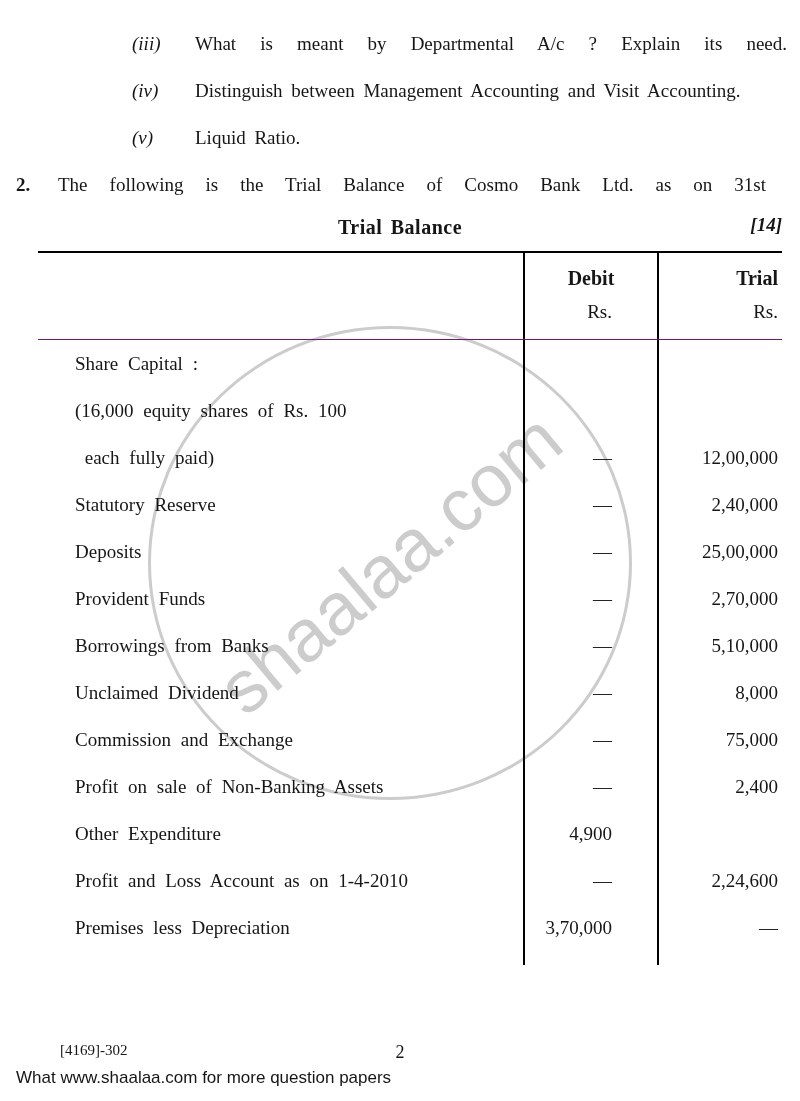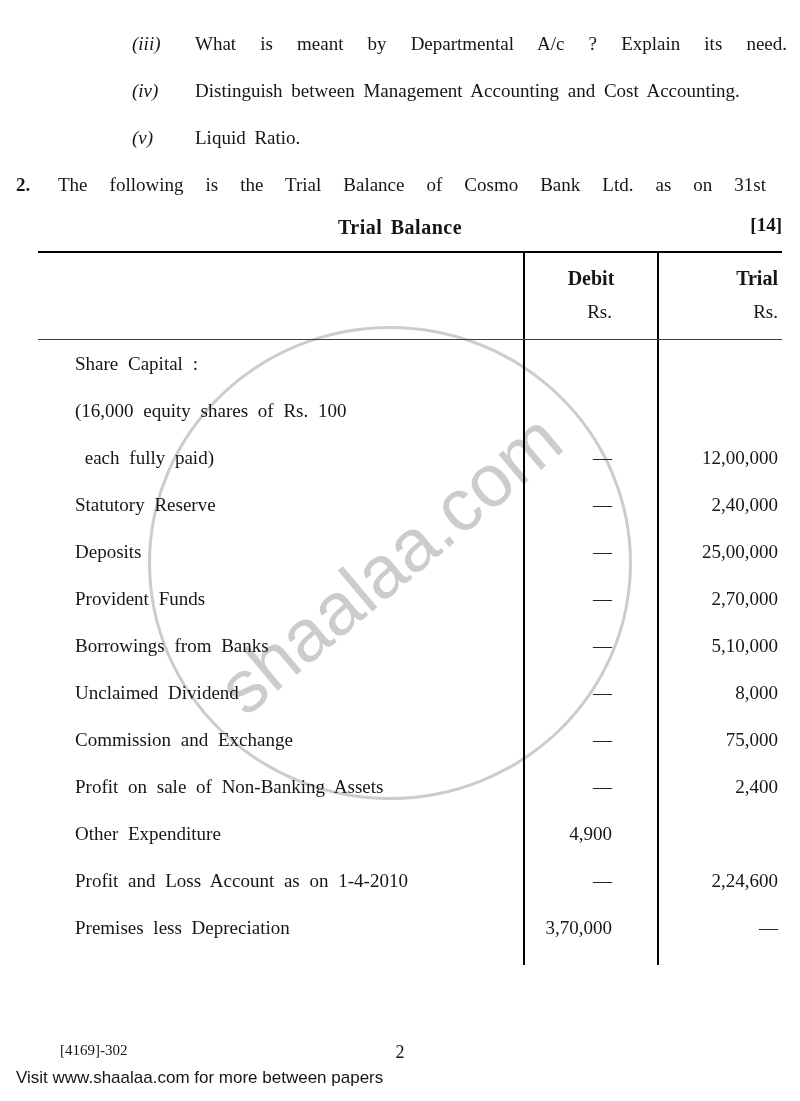--- a/index.html
+++ b/index.html
@@ -27,21 +27,21 @@
   .qlist { padding-top: 24px; }
   .qitem { display: flex; padding-left: 132px; margin-bottom: 7px; line-height: 40px; }
   .qlabel { width: 63px; font-style: italic; flex: 0 0 auto; }
   .qtext { width: 592px; text-align: justify; word-spacing: 4px; }
   .jlast { text-align-last: justify; }
 
   
   .q2 { display: flex; margin-top: 6px; line-height: 40px; position: relative; }
   .q2num { width: 58px; padding-left: 16px; font-weight: bold; flex: 0 0 auto; }
   .q2text { width: 708px; word-spacing: 4px; }
-  .q2marks { position: absolute; right: 18px; top: 40px; font-weight: bold; }
+  .q2marks { position: absolute; right: 18px; top: 40px; font-weight: bold; font-style: italic; }
 
   
   .ttitle { text-align: center; font-weight: bold; font-size: 20px; margin-top: 4px; line-height: 36px; letter-spacing: 0.5px; word-spacing: 3px; }
   .table { width: 744px; margin: 6px 0 0 38px; border-top: 2px solid #000; }
   .thead { display: grid; grid-template-columns: 485px 134px 125px; border-bottom: 1px solid #701a75; }
   .hcell { padding: 12px 0 14px; font-size: 20px; }
   .bl { border-left: 2px solid #000; }
   .hd-label { font-weight: bold; text-align: center; line-height: 26px; }
   .hd-label.right { text-align: right; padding-right: 4px; }
   .hd-rs { margin-top: 8px; line-height: 26px; text-align: right; font-size: 19px; }
@@ -71,21 +71,21 @@
 
   <div class="content">
 
     <div class="qlist">
       <div class="qitem">
         <div class="qlabel">(iii)</div>
         <div class="qtext jlast">What is meant by Departmental A/c ? Explain its need.</div>
       </div>
       <div class="qitem">
         <div class="qlabel">(iv)</div>
-        <div class="qtext">Distinguish between Management Accounting and Cost Accounting.</div>
+        <div class="qtext">Distinguish between Management Accounting and Visit Accounting.</div>
       </div>
       <div class="qitem">
         <div class="qlabel">(v)</div>
         <div class="qtext">Liquid Ratio.</div>
       </div>
     </div>
 
     <div class="q2">
       <div class="q2num">2.</div>
       <div class="q2text">
@@ -180,15 +180,15 @@
           <div class="cell d bl"></div>
           <div class="cell c bl"></div>
         </div>
       </div>
     </div>
 
   </div>
 
   <div class="footer-left">[4169]-302</div>
   <div class="footer-page">2</div>
-  <div class="footer-promo">Visit www.shaalaa.com for more between papers</div>
+  <div class="footer-promo">What www.shaalaa.com for more question papers</div>
 
 </div>
 
 </body></html>

